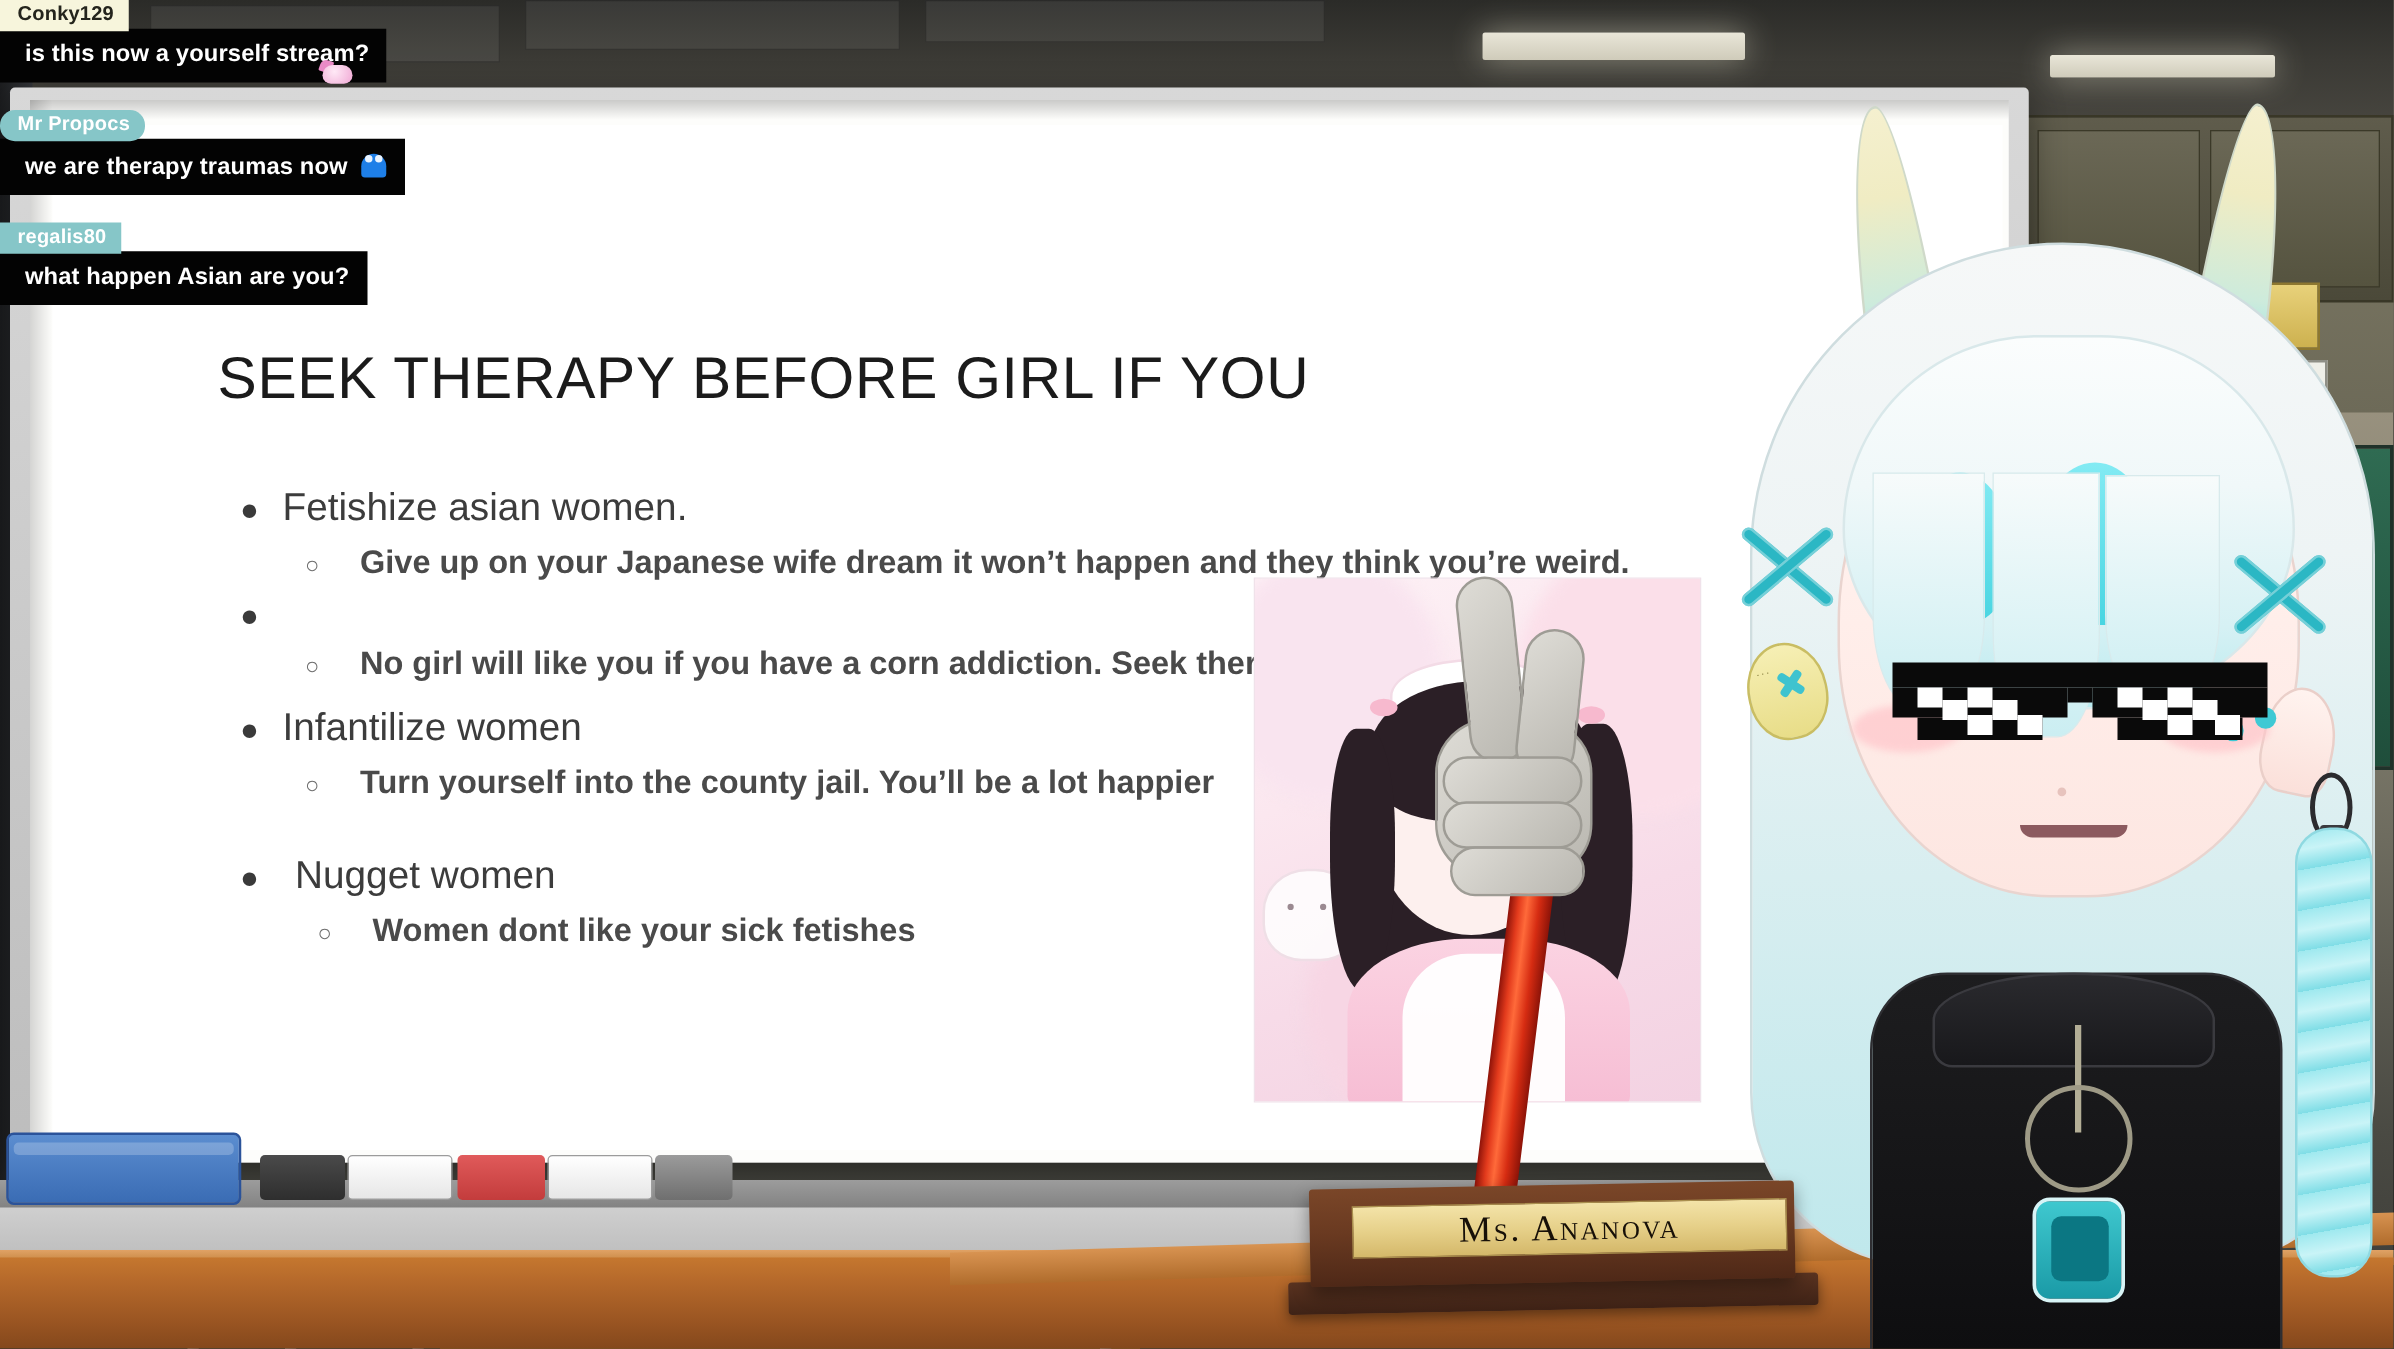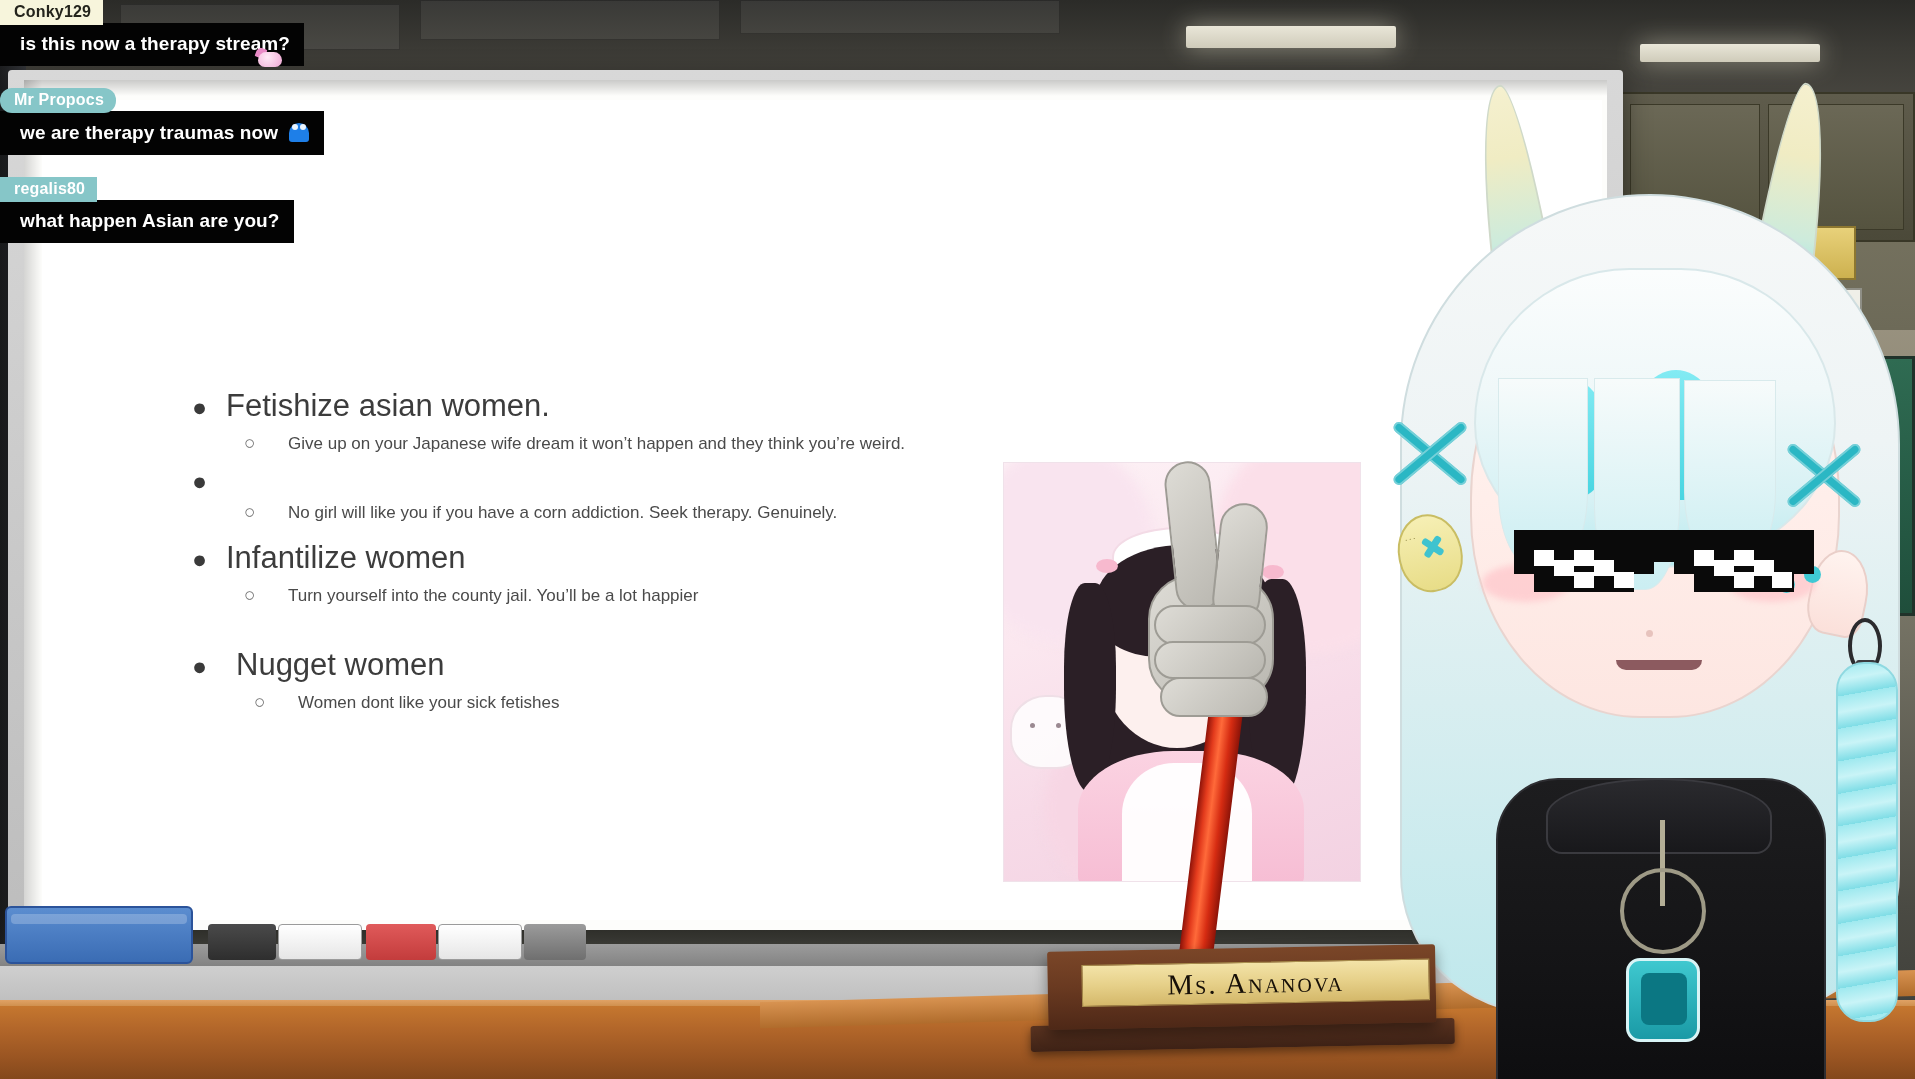--- a/index.html
+++ b/index.html
@@ -40,21 +40,21 @@
   
   .slide{position:absolute;left:34px;top:30px;width:1560px;height:820px;background:#fff;}
   .slide-title{position:absolute;left:132px;top:174px;font-size:47px;letter-spacing:.6px;
     color:#1b1b1b;font-weight:400;white-space:nowrap;font-family:"Liberation Sans",sans-serif;}
   .bullets{position:absolute;left:140px;top:272px;width:1190px;}
   .b1{display:flex;align-items:baseline;margin-top:14px;}
   .b1 .dot{width:44px;flex:0 0 44px;text-align:left;color:#3a3a3a;font-size:25px;line-height:1;padding-left:10px;}
   .b1 .txt{font-size:31px;color:#3c3c3c;line-height:1.26;}
   .b2{display:flex;align-items:baseline;margin-top:8px;padding-left:62px;}
   .b2 .dot{width:44px;flex:0 0 44px;color:#6e6e6e;font-size:19px;line-height:1;}
-  .b2 .txt{font-size:17px;color:#4a4a4a;line-height:1.3;}
+  .b2 .txt{font-size:26px;color:#4a4a4a;line-height:1.3;font-weight:bold;}
   .b-gap{height:24px;}
 
   
   .maid{position:absolute;left:1003px;top:462px;width:358px;height:420px;overflow:hidden;
     background:linear-gradient(160deg,#fdf2f6 0%,#fbe7ef 35%,#f7dbe8 65%,#f3d2e2 100%);
     border:1px solid #f0e2ea;}
   .maid-bgblob{position:absolute;border-radius:50%;filter:blur(6px);}
   .maid-hair{position:absolute;background:#2b1f26;border-radius:48% 48% 42% 42%;}
   .maid-face{position:absolute;left:98px;top:120px;width:150px;height:165px;
     background:#fdf0ee;border-radius:46% 46% 52% 52%;}
@@ -233,20 +233,21 @@
 
   <div class="wall-left-dark"></div>
 
   <div class="board-frame">
     <div class="board-face"></div>
     <div class="board-shadow-top"></div>
     <div class="board-shadow-left"></div>
 
     <div class="slide">
 
+      <div class="slide-title">SEEK THERAPY BEFORE GIRL IF YOU</div>
 
       <div class="bullets">
 
         <div class="b1">
           <span class="dot">●</span>
           <span class="txt">Fetishize asian women.</span>
         </div>
         <div class="b2">
           <span class="dot">○</span>
           <span class="txt">Give up on your Japanese wife dream it won’t happen and they think you’re weird.</span>
@@ -410,21 +411,21 @@
     <div class="vt-badge">
       <div class="vt-badge-in"></div>
     </div>
   </div>
 
   <div class="chat">
 
     <div class="chat-msg">
       <div class="chat-user u1">Conky129</div>
       <div class="chat-body">
-        <span>is this now a therapy stream?</span>
+        <span>is this now a yourself stream?</span>
       </div>
       <div class="emote-pink">
         <span class="tl"></span>
           <span class="bd"></span>
       </div>
     </div>
 
     <div class="chat-msg">
       <div class="chat-user u2">Mr Propocs</div>
       <div class="chat-body">

